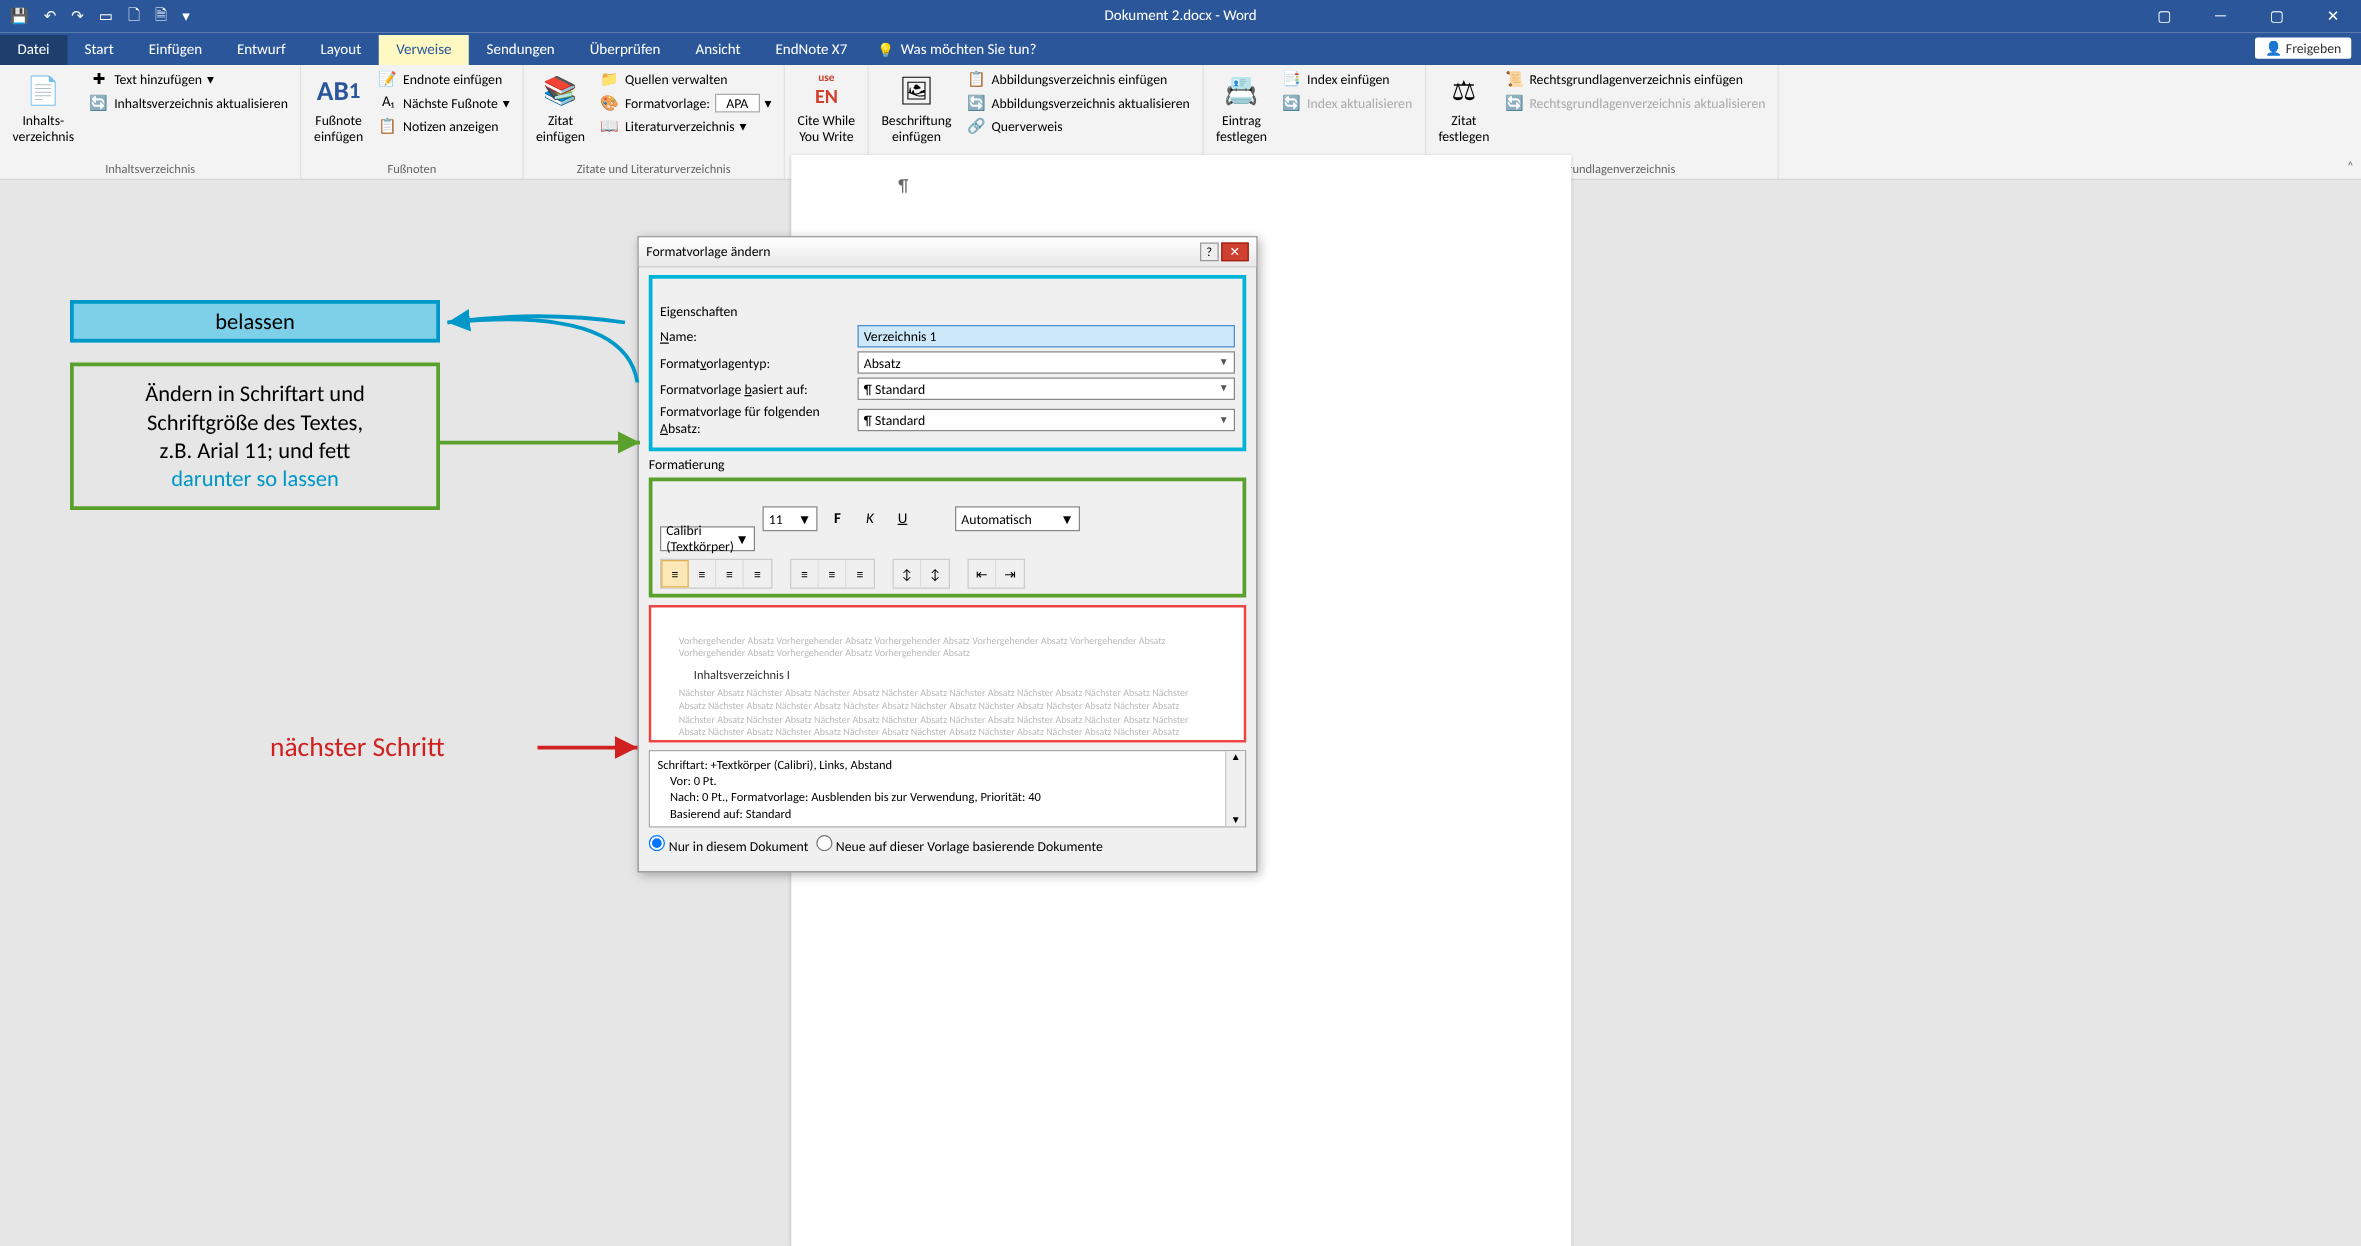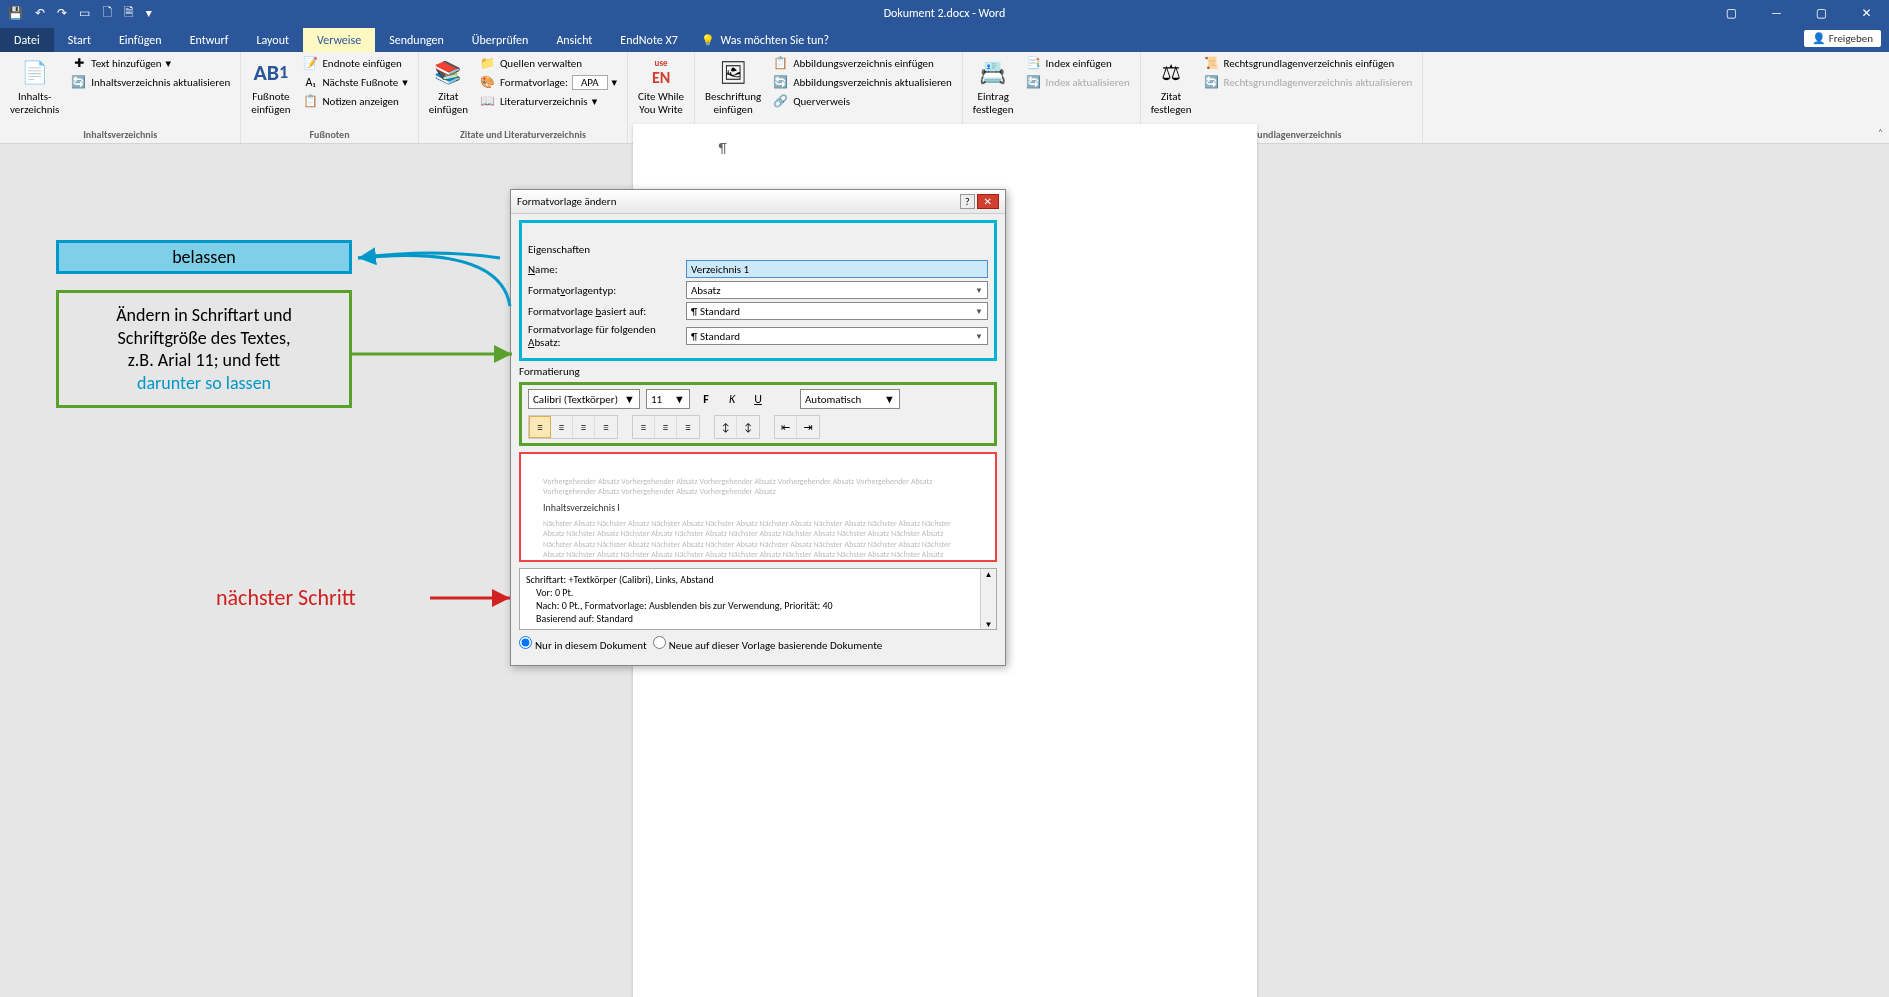--- a/index.html
+++ b/index.html
@@ -19,21 +19,21 @@
 .menutabs .tab.file { background: #1e3e6e; }
 .menutabs .tab.active { background: #fef9c3; color: #2b579a; }
 .tellme { padding: 5px 10px; display: flex; align-items: center; gap: 5px; }
 .tellme .bulb { font-size: 11px; }
 .share { position: absolute; right: 8px; top: 4px; background: #fff; color: #333; padding: 2px 8px; font-size: 11px; border-radius: 2px; cursor: pointer; }
 
 
 .ribbon { background: #f3f3f3; height: 92px; border-bottom: 1px solid #d4d4d4; display: flex; position: relative; }
 .rgroup { border-right: 1px solid #e1e1e1; padding: 2px 6px 0; display: flex; flex-direction: column; justify-content: space-between; }
 .rgroup-body { display: flex; gap: 4px; align-items: flex-start; flex: 1; }
-.rgroup-label { text-align: center; font-size: 10px; color: #666; padding: 2px 0; font-weight: bold; }
+.rgroup-label { text-align: center; font-size: 10px; color: #666; padding: 2px 0; }
 .rbtn-big { display: flex; flex-direction: column; align-items: center; gap: 2px; padding: 2px 4px; cursor: pointer; font-size: 11px; text-align: center; }
 .rbtn-big .ico { width: 32px; height: 32px; display: flex; align-items: center; justify-content: center; font-size: 22px; }
 .rbtn-col { display: flex; flex-direction: column; gap: 1px; }
 .rbtn-sm { display: flex; align-items: center; gap: 4px; padding: 1px 4px; font-size: 11px; cursor: pointer; white-space: nowrap; }
 .rbtn-sm .ico { width: 16px; height: 16px; display: inline-flex; align-items: center; justify-content: center; font-size: 12px; }
 .chev { position: absolute; right: 6px; bottom: 4px; font-size: 10px; color: #666; cursor: pointer; }
 
 
 .doc-area { position: absolute; top: 144px; left: 0; right: 0; bottom: 0; display: flex; justify-content: center; }
 .page { background: #fff; width: 624px; min-height: 860px; margin-top: -20px; box-shadow: 0 1px 3px rgba(0,0,0,.2); position: relative; }
@@ -52,33 +52,33 @@
 .prop-row label { width: 158px; font-size: 11px; }
 .prop-row .underline { text-decoration: underline; }
 .prop-row input[type=text], .prop-row select, .combo { flex: 1; border: 1px solid #888; padding: 1px 4px; font-size: 11px; background: #fff; height: 18px; }
 .prop-row input.hl { background: #cde8f9; border-color: #4a90d0; }
 .combo { display: flex; align-items: center; justify-content: space-between; }
 .combo .dd { font-size: 8px; color: #555; }
 
 .green-box { border: 3px solid #5aa02c; padding: 4px 6px; margin-bottom: 6px; }
 .fmt-row { display: flex; gap: 6px; align-items: center; margin-bottom: 6px; }
 .fmt-row .sel { border: 1px solid #888; padding: 1px 4px; display: flex; align-items: center; justify-content: space-between; background: #fff; height: 20px; font-size: 11px; }
-.fmt-row .sel.font { width: 112px; }
+.fmt-row .sel.font { width: 76px; margin-top: 32px; }
 .fmt-row .sel.size { width: 44px; }
 .fmt-row .sel.color { width: 100px; }
 .fmt-btn { border: 1px solid transparent; width: 20px; height: 20px; display: flex; align-items: center; justify-content: center; font-size: 12px; cursor: pointer; }
 .align-row { display: flex; gap: 4px; align-items: center; }
 .align-row .grp { display: flex; border: 1px solid #ccc; }
 .align-row .ab { width: 22px; height: 22px; display: flex; align-items: center; justify-content: center; border-right: 1px solid #ddd; cursor: pointer; font-size: 11px; }
 .align-row .ab:last-child { border-right: none; }
 .align-row .ab.sel { background: #fbe8b8; border: 1px solid #e0b050; }
 .align-row .sep { width: 6px; }
 
 .preview { border: 2px solid #ef4444; background: #fff; padding: 22px 22px; height: 110px; margin-bottom: 6px; font-size: 8px; color: #bbb; line-height: 1.3; overflow: hidden; }
-.preview .strong { color: #333; font-size: 10px; margin: 4px 0; }
+.preview .strong { color: #333; font-size: 10px; margin: 4px 12px; }
 
 .desc-box { border: 1px solid #aaa; background: #fff; padding: 4px 6px; font-size: 10px; margin-bottom: 6px; position: relative; }
 .desc-box .scroll { position: absolute; right: 0; top: 0; bottom: 0; width: 16px; background: #f0f0f0; border-left: 1px solid #ccc; display: flex; flex-direction: column; justify-content: space-between; align-items: center; font-size: 8px; }
 
 .chk-row { margin-bottom: 3px; display: flex; align-items: center; gap: 6px; font-size: 11px; }
 .chk-row input { margin-right: 3px; }
 
 .dlg-foot { display: flex; justify-content: space-between; align-items: center; margin-top: 6px; }
 .red-box { border: 3px solid #d02020; padding: 1px; }
 .btn { border: 1px solid #888; background: linear-gradient(#fff,#e8e8e8); padding: 2px 14px; font-size: 11px; cursor: pointer; }

